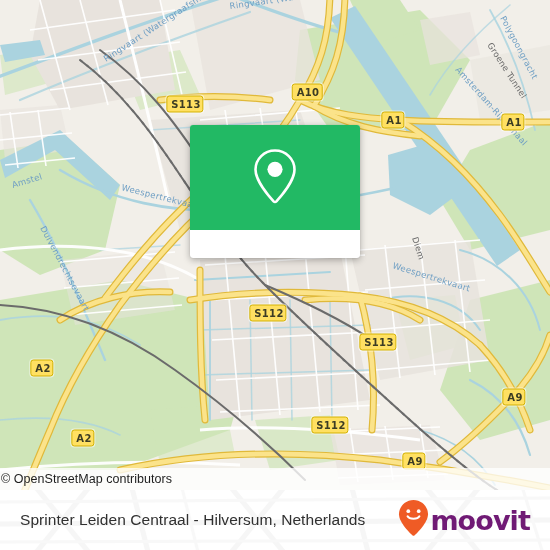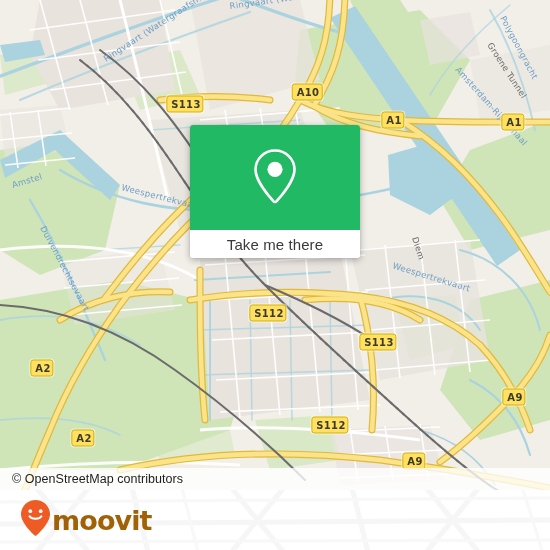--- a/index.html
+++ b/index.html
@@ -81,21 +81,21 @@
     width: 100%;
     height: 22px;
     background: rgba(255,255,255,.78);
     display: flex;
     align-items: center;
   }
   #attribution .attr-text {
     font-family: "Liberation Sans", sans-serif;
     font-size: 12.5px;
     color: #1d1d1d;
-    padding-left: 12px;
+    padding-left: 1px;
     letter-spacing: .05px;
     white-space: nowrap;
   }
 
   
   #card {
     position: absolute;
     left: 190px;
     top: 125px;
     width: 170px;
@@ -166,21 +166,21 @@
   }
   #logo {
     display: flex;
     align-items: center;
     gap: 0px;
   }
   #logo .wordmark {
     font-family: "DejaVu Sans", sans-serif;
     font-weight: bold;
     font-size: 27px;
-    color: #a16207;
+    color: #701a75;
     letter-spacing: -0.9px;
     line-height: 1;
     margin-left: 1px;
   }
 </style>
 </head>
 <body>
 
 <div id="app">
 
@@ -374,23 +374,20 @@
 
     <div id="card">
       <div id="card-head" style="background: rgb(34, 185, 100);">
         <span>
           <svg width="46" height="58" viewBox="0 0 46 58" aria-hidden="true">
             <path d="M23 3.5 C12.2 3.5 3.5 12.1 3.5 22.6 C3.5 33.6 17 49.4 21.6 54.4 C22.4 55.2 23.6 55.2 24.4 54.4 C29 49.4 42.5 33.6 42.5 22.6 C42.5 12.1 33.8 3.5 23 3.5 Z" fill="none" stroke="#ffffff" stroke-width="2.6" stroke-linejoin="round"></path>
             <circle cx="23" cy="22.3" r="7.6" fill="#ffffff"></circle>
           </svg>
         </span>
       </div>
-      <div id="card-foot">
-        <span class="cta">Take me there</span>
-      </div>
     </div>
   </div>
 
   <div id="bottombar">
 
     <svg id="bottombar-watermark" viewBox="0 0 550 60">
       <rect x="0" y="0" width="550" height="60" fill="#ffffff"></rect>
       <g stroke="#e9e9e9" fill="none" stroke-width="5">
         <path d="M30,-10 L95,70"></path>
         <path d="M95,-10 L30,70"></path>
@@ -404,20 +401,21 @@
       </g>
       <g stroke="#eeeeee" fill="none" stroke-width="3">
         <path d="M0,12 L550,8"></path>
         <path d="M0,52 L550,50"></path>
         <path d="M180,-10 L200,70"></path>
         <path d="M520,-10 L545,70"></path>
       </g>
     </svg>
 
     <div id="bottombar-inner">
+      <div id="route-title">Sprinter Leiden Centraal - Hilversum, Netherlands</div>
 
       <div id="logo">
         <span>
           <svg width="31" height="38" viewBox="0 0 31 38" aria-hidden="true">
             <path d="M15.5 1 C7.5 1 1 7.4 1 15.3 C1 23.8 12.2 34.3 14.6 36.5 C15.1 36.95 15.9 36.95 16.4 36.5 C18.8 34.3 30 23.8 30 15.3 C30 7.4 23.5 1 15.5 1 Z" fill="#ef5b25"></path>
             <circle cx="10.3" cy="12.2" r="1.85" fill="#ffffff"></circle>
             <circle cx="20.7" cy="12.2" r="1.85" fill="#ffffff"></circle>
             <path d="M9.6 17.3 C11.4 20.6 19.6 20.6 21.4 17.3" fill="none" stroke="#ffffff" stroke-width="2.1" stroke-linecap="round"></path>
           </svg>
         </span>

